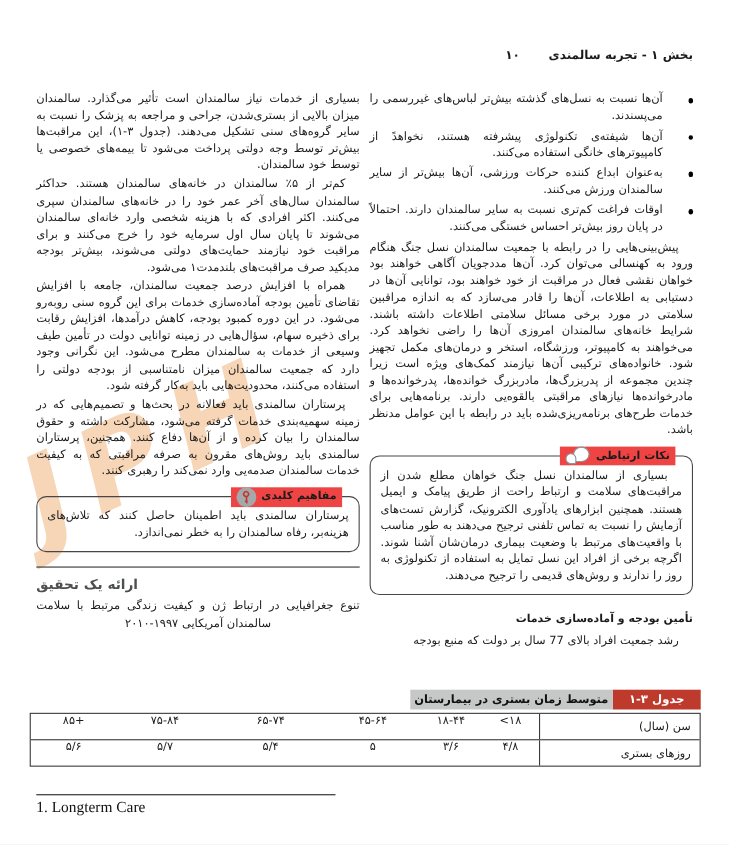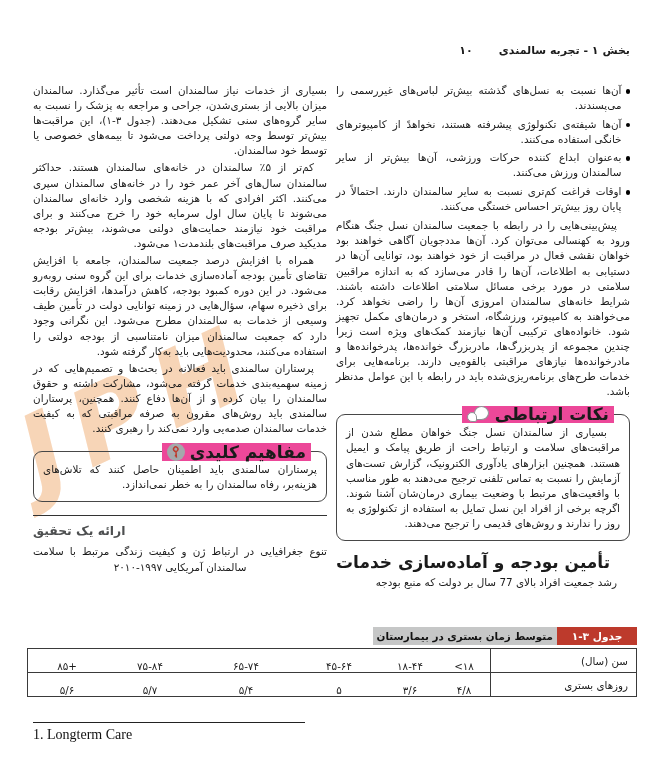--- a/index.html
+++ b/index.html
@@ -17,48 +17,48 @@
     position:absolute;top:44px;right:33px;z-index:1;
     display:flex;align-items:baseline;gap:26px;
     font-weight:bold;font-size:11px;
   }
   .col{
     position:absolute;top:83px;width:294px;z-index:1;
     font-size:10.4px;line-height:15.1px;text-align:justify;
   }
   .col-right{right:33px}
   .col-left{left:33px}
-  .bullet-row{display:flex;gap:4px;margin-bottom:3.5px}
+  .bullet-row{display:flex;gap:23px;margin-bottom:3.5px}
   .bullet-dot{flex:0 0 auto;width:4.5px;height:4.5px;border-radius:50%;background:#000;margin-top:6px}
   .bullet-row p{margin:0;flex:1}
   .para{margin:0 0 2px 0}
   .indent{text-indent:13px}
   .pspace{margin-top:4px}
   .note-box{position:relative;border:1.3px solid #474747;border-radius:9px;padding:10px 9px 7px;margin-top:15px;background:transparent}
   .note-head{
-    position:absolute;top:-9px;right:15px;background:#ec4899;padding:0 5px;
-    display:flex;align-items:center;gap:5px;font-weight:bold;font-size:17px;line-height:1;
+    position:absolute;top:-9px;right:15px;background:#ef4444;padding:0 5px;
+    display:flex;align-items:center;gap:5px;font-weight:bold;font-size:10px;line-height:1;
   }
   .bubbles-icon{position:relative;width:23px;height:17px;display:inline-block}
   .bubbles-icon .b1{position:absolute;right:1px;top:0;width:13px;height:12px;border:1.6px solid #8f9496;border-radius:50% 50% 50% 20%;background:#fff}
   .bubbles-icon .b2{position:absolute;right:13px;top:6px;width:8px;height:8px;border:1.6px solid #8f9496;border-radius:50% 50% 20% 50%;background:#fff}
   .key-circle{width:18px;height:18px;border-radius:50%;background:#a4a8ab;display:flex;align-items:center;justify-content:center}
-  .section-heading{font-size:17px;font-weight:bold;text-align:left;margin:14px 0 5px}
+  .section-heading{font-size:10px;font-weight:bold;text-align:right;margin:14px 0 5px}
   .research-rule{border:none;border-top:1.4px solid #333;margin:13px 0 7px}
   .research-heading{font-size:12.4px;font-weight:bold;color:#4d4f50;text-align:left;margin:0 0 6px}
   .research-body{margin:0;text-align:justify;text-align-last:center}
   .table-wrap{position:absolute;left:27px;top:627px;width:610px;z-index:1}
   .tbl-head{display:flex;height:18px;font-weight:bold}
   .tbl-label{background:#bd3a2c;color:#fff;width:80px;display:flex;align-items:center;justify-content:center;font-size:10.6px}
   .tbl-title{background:#c6c7c7;color:#111;padding:0 4px;display:flex;align-items:center;font-size:10.4px}
   .tbl{border:1px solid #3a3a3a;margin-top:3px;font-size:10.3px;background:#fff}
   .tbl-row{display:flex;height:23px;align-items:stretch}
   .tbl-row + .tbl-row{border-top:1px solid #3a3a3a}
   .tbl-rowhead{width:146px;padding-right:8px;border-left:1px solid #3a3a3a;display:flex;align-items:center;box-sizing:border-box}
-  .tbl-cell{display:flex;align-items:flex-end;justify-content:center}
+  .tbl-cell{display:flex;align-items:flex-start;justify-content:center}
   .w1{width:52px}.w2{width:56px}.w3{width:86px}.w4{width:100px}.w5{width:92px}.w6{width:74px}
   .footnote-rule{position:absolute;left:33px;top:722px;width:272px;border-top:1.1px solid #222;z-index:1}
   .footnote{position:absolute;left:33px;top:727px;z-index:1;font-size:14px;direction:ltr;text-align:left;font-family:"Liberation Serif","DejaVu Serif",serif;color:#111}
 </style>
 </head>
 <body>
 
 <div class="page">
 
   <div class="watermark">JPH</div>

